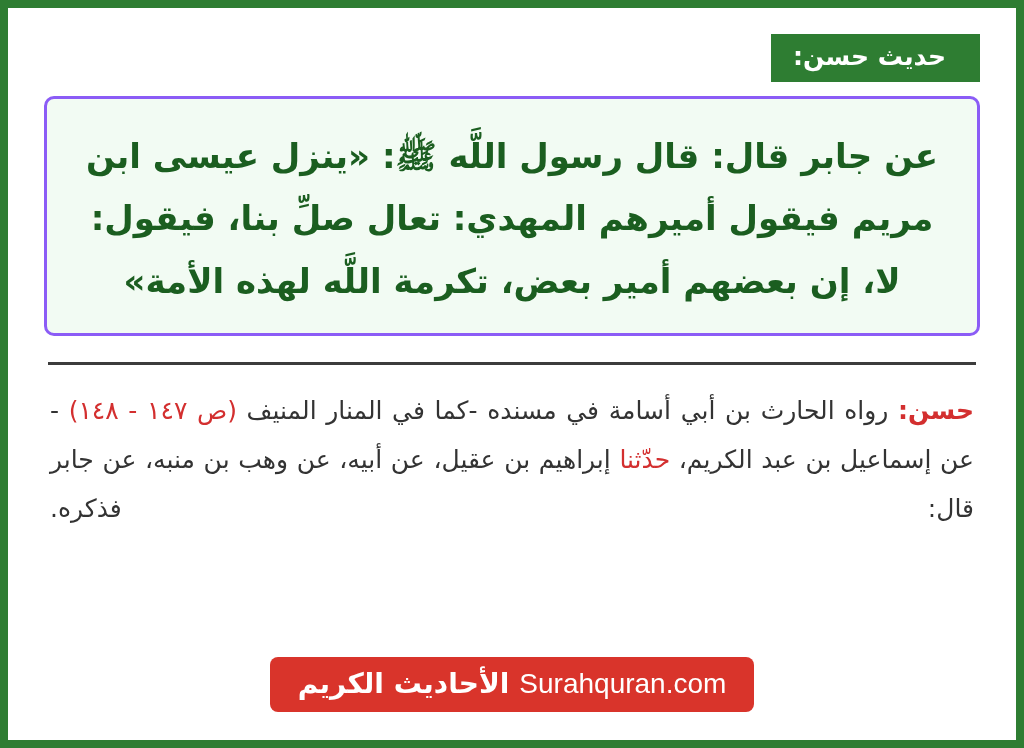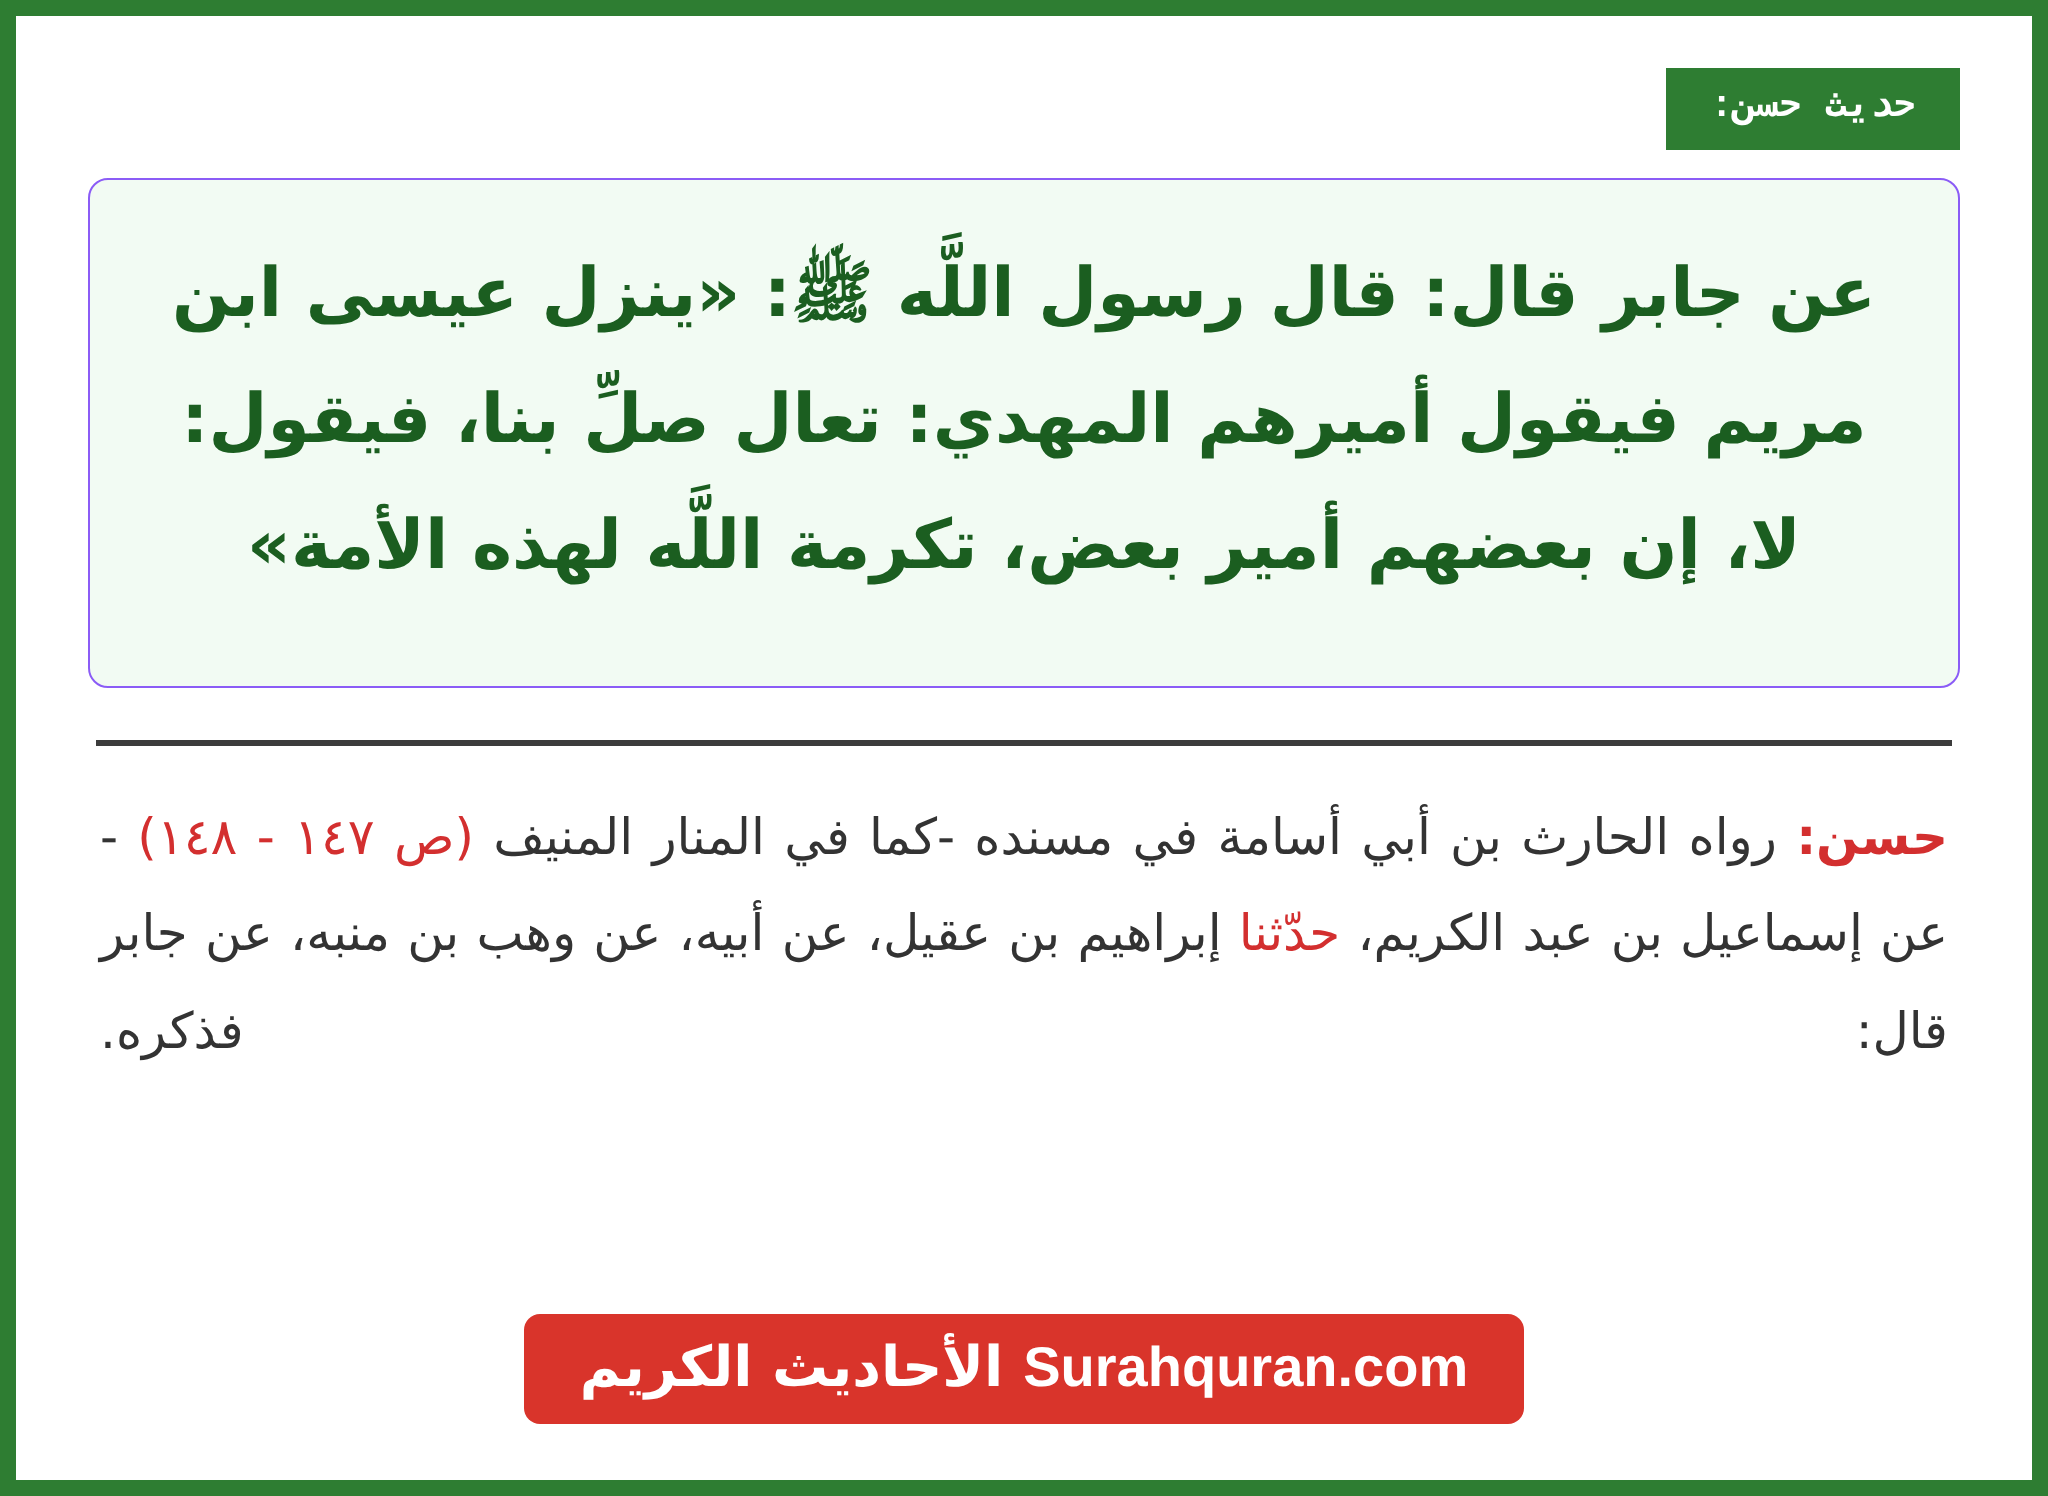--- a/index.html
+++ b/index.html
@@ -39,34 +39,33 @@
 
   
   .grade-row {
     display: flex;
     justify-content: flex-start;
     margin-bottom: 14px;
   }
   .grade-badge {
     background: #2e7d32;
     color: #ffffff;
-    font-size: 19px;
+    font-size: 25px;
     font-weight: bold;
-    padding: 9px 22px 11px 22px;
+    padding: 9px 34px 11px 22px;
     line-height: 1.1;
     white-space: nowrap;
-    font-family: Liberation Mono, monospace;
   }
 
   
   .hadith-box {
     background: #f2fbf3;
-    border: 1px solid #8b5cf6;
+    border: 3px solid #8b5cf6;
     border-radius: 10px;
-    padding: 26px 26px 38px 26px;
+    padding: 26px 26px 20px 26px;
     box-sizing: border-box;
   }
   .hadith-text {
     color: #1b5e20;
     font-size: 34px;
     font-weight: bold;
     line-height: 1.85;
     text-align: center;
     letter-spacing: 0;
   }
@@ -108,21 +107,21 @@
     font-size: 28px;
     font-weight: bold;
     padding: 10px 28px 12px 28px;
     display: flex;
     align-items: baseline;
     gap: 10px;
     white-space: nowrap;
   }
   .brand-bar .site {
     font-family: "Liberation Sans", sans-serif;
-    font-weight: bold;
+    font-weight: normal;
     font-size: 28px;
     direction: ltr;
   }
 </style>
 </head>
 <body>
 
 <div class="page-frame">
   <div class="content">
 

